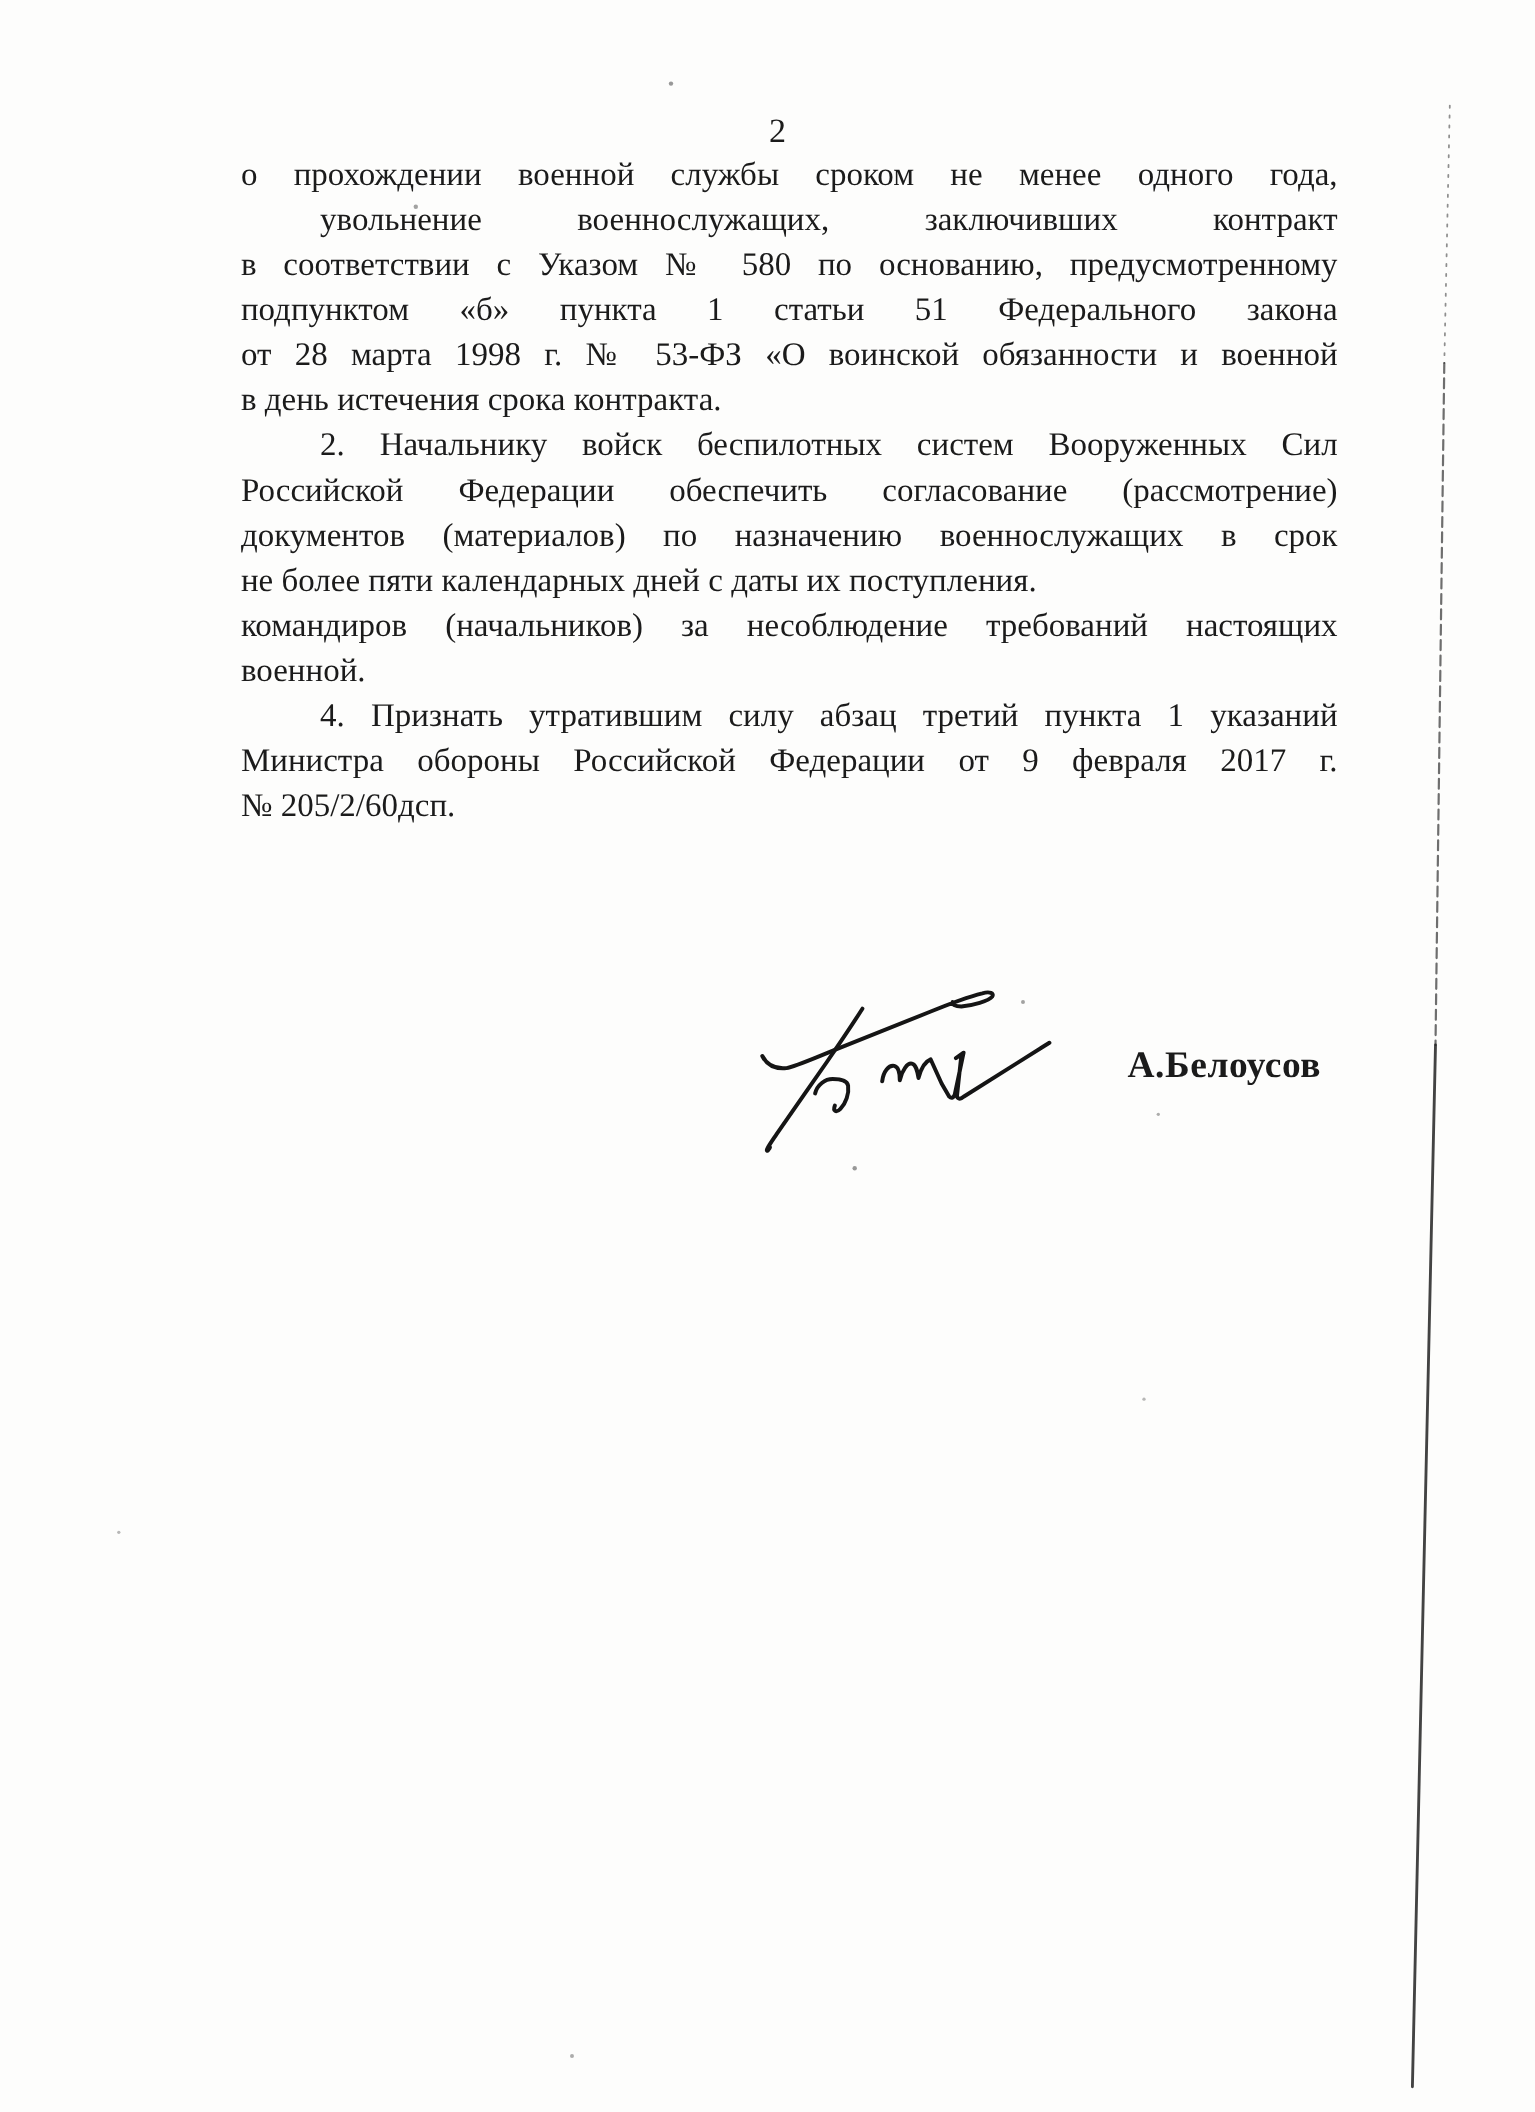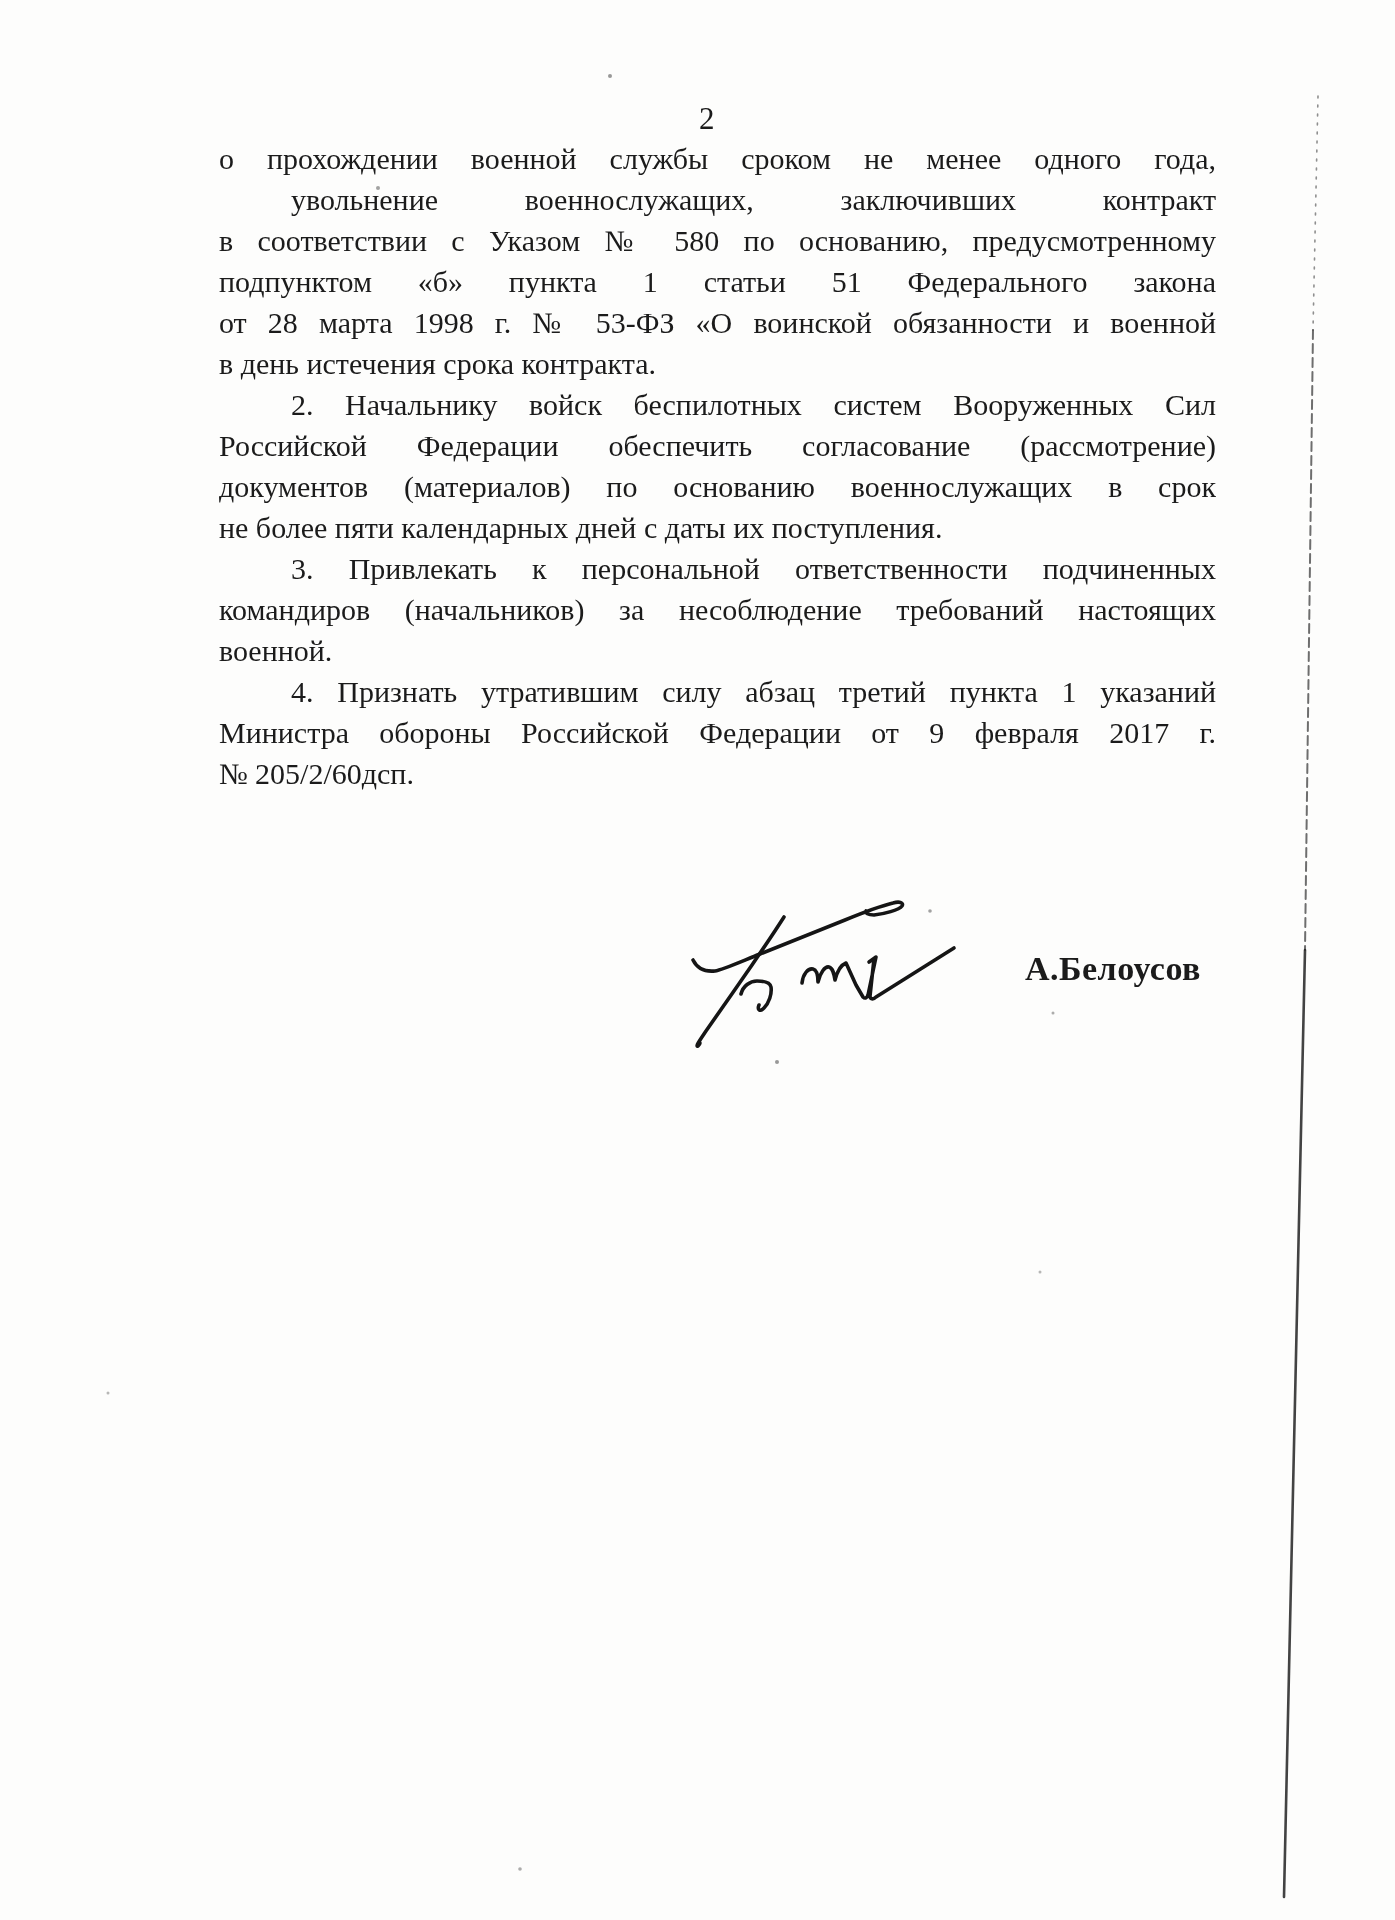--- a/index.html
+++ b/index.html
@@ -73,23 +73,22 @@
 
   <div class="body-text" id="body-text">
       <div class="line">о прохождении военной службы сроком не менее одного года,</div>
       <div class="line first">увольнение военнослужащих, заключивших контракт</div>
       <div class="line">в соответствии с Указом № 580 по основанию, предусмотренному</div>
       <div class="line">подпунктом «б» пункта 1 статьи 51 Федерального закона</div>
       <div class="line">от 28 марта 1998 г. № 53-ФЗ «О воинской обязанности и военной</div>
       <div class="line last">в день истечения срока контракта.</div>
       <div class="line first">2. Начальнику войск беспилотных систем Вооруженных Сил</div>
       <div class="line">Российской Федерации обеспечить согласование (рассмотрение)</div>
-      <div class="line">документов (материалов) по основанию военнослужащих в срок</div>
+      <div class="line">документов (материалов) по назначению военнослужащих в срок</div>
       <div class="line last">не более пяти календарных дней с даты их поступления.</div>
-      <div class="line first">3. Привлекать к персональной ответственности подчиненных</div>
       <div class="line">командиров (начальников) за несоблюдение требований настоящих</div>
       <div class="line last">военной.</div>
       <div class="line first">4. Признать утратившим силу абзац третий пункта 1 указаний</div>
       <div class="line">Министра обороны Российской Федерации от 9 февраля 2017 г.</div>
       <div class="line last">№ 205/2/60дсп.</div>
     </div>
 
   <div class="signatory">А.Белоусов</div>
 
   <svg class="overlay" viewBox="0 0 1395 1920" xmlns="http://www.w3.org/2000/svg">

